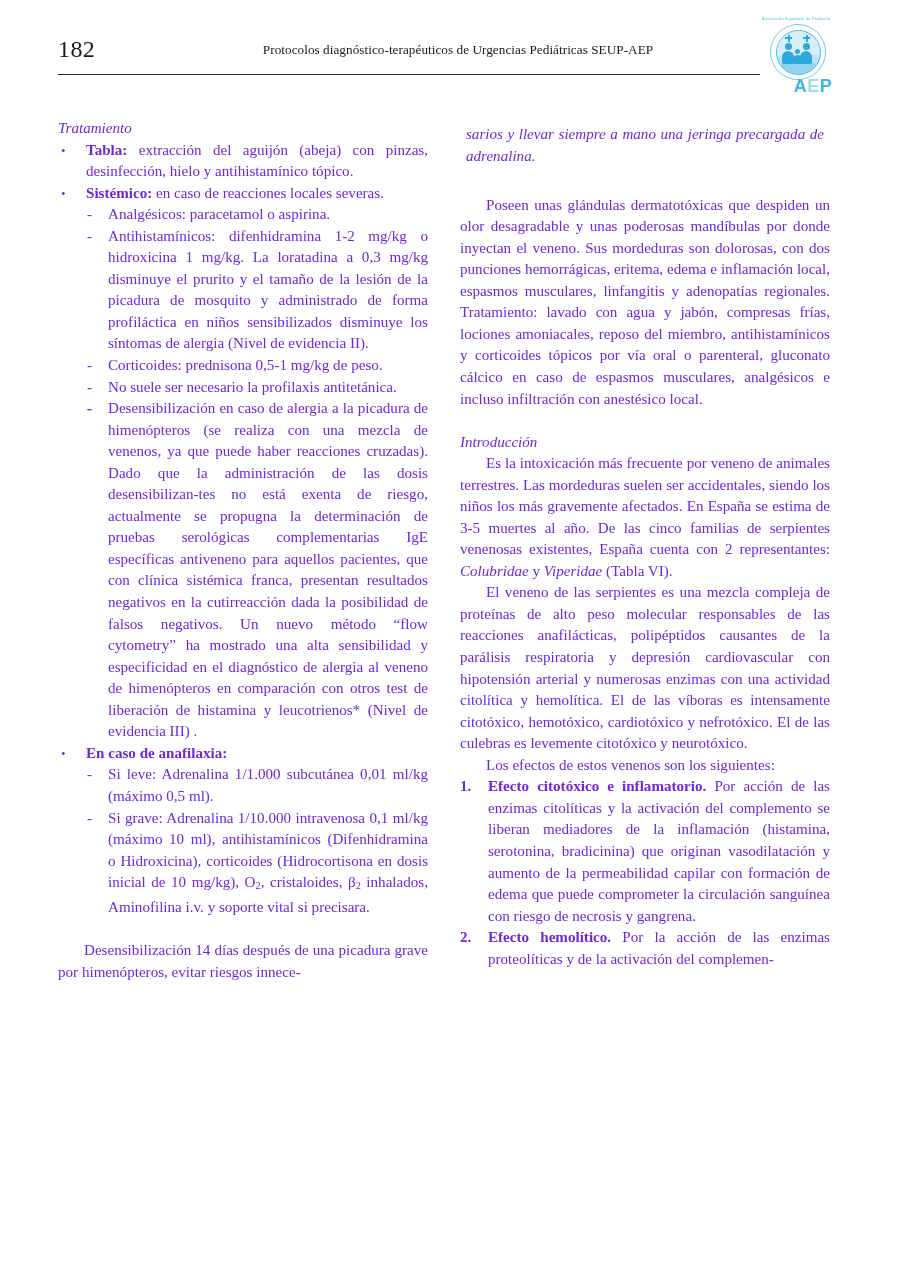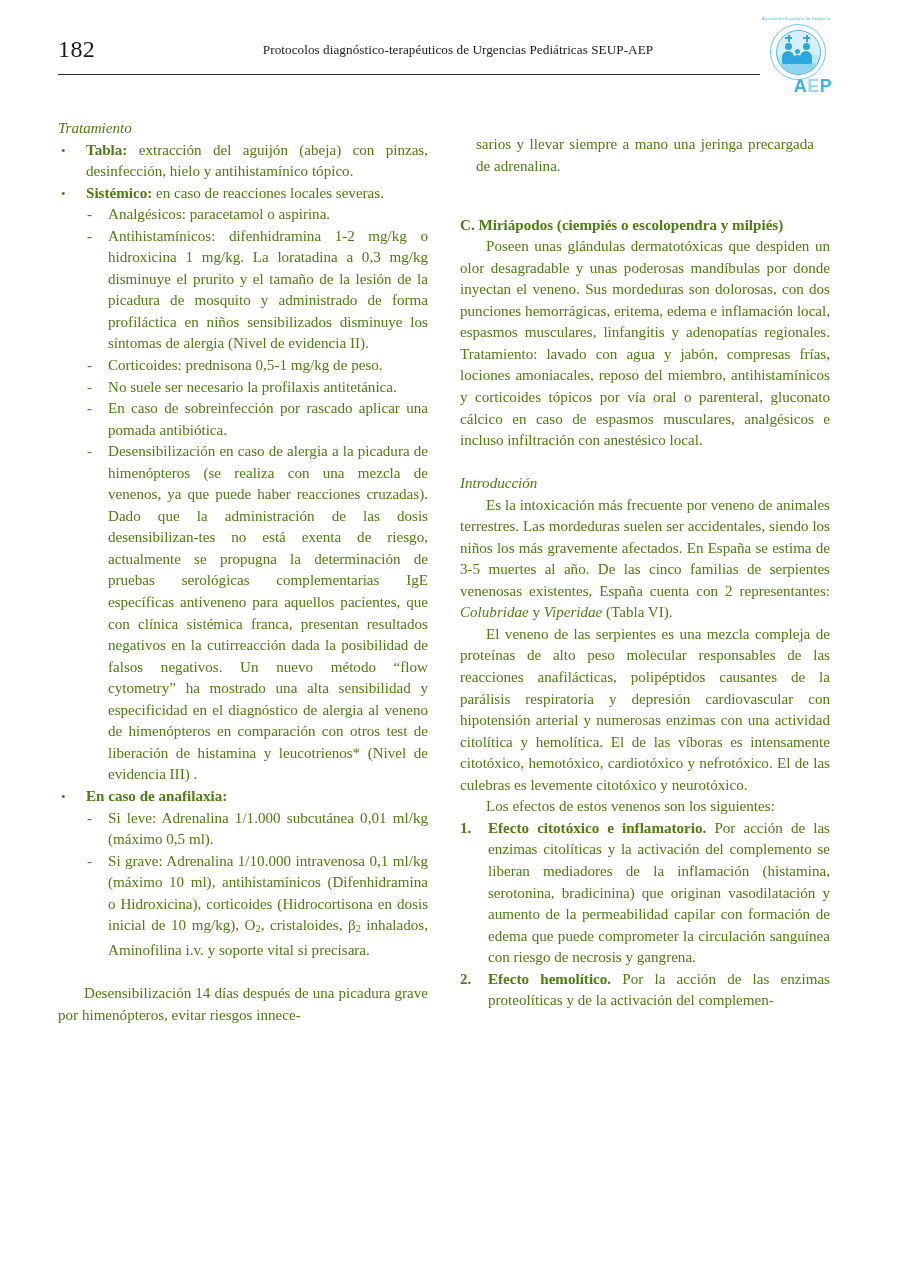--- a/index.html
+++ b/index.html
@@ -138,21 +138,21 @@
 
   
   .col {
     position: absolute;
     top: 118px;
     width: 370px;
     font-size: 15.1px;
     line-height: 21.55px;
     text-align: justify;
     text-justify: inter-word;
-    color: #4d7c0f;
+    color: #6d28d9;
   }
   .col-left  { left: 58px; }
   .col-right { left: 460px; }
 
   .it { font-style: italic; }
   .bd { font-weight: bold; }
 
   .sec-head-italic {
     font-style: italic;
     margin: 0 0 0 0;
@@ -161,22 +161,23 @@
   .sec-head-bold {
     font-weight: bold;
     text-align: left;
     margin: 0;
   }
   .para {
     margin: 0;
     text-indent: 26px;
   }
   .para-noindent {
-    margin: 16px;
+    margin: 6px;
     text-indent: 0;
+    font-style: italic;
   }
   .spacer-lg { height: 21.5px; }
 
   
   .ul1 {
     list-style: none;
     margin: 0;
     padding: 0;
   }
   .ul1 > li {
@@ -295,21 +296,21 @@
       <li>
         <span class="mk">-</span><span>Antihistamínicos: difenhidramina 1-2 mg/kg o hidroxicina 1 mg/kg. La loratadina a 0,3 mg/kg disminuye el prurito y el tamaño de la lesión de la picadura de mosquito y administrado de forma profiláctica en niños sensibilizados disminuye los síntomas de alergia (Nivel de evidencia II).</span>
       </li>
       <li>
         <span class="mk">-</span><span>Corticoides: prednisona 0,5-1 mg/kg de peso.</span>
       </li>
       <li>
         <span class="mk">-</span><span>No suele ser necesario la profilaxis antitetánica.</span>
       </li>
       <li>
-        <span class="mk">-</span><span>En caso de sobreinfección por rascado aplicar una pomada antibiótica.</span>
+        <span class="mk">-</span>
       </li>
       <li>
         <span class="mk">-</span><span>Desensibilización en caso de alergia a la picadura de himenópteros (se realiza con una mezcla de venenos, ya que puede haber reacciones cruzadas). Dado que la administración de las dosis desensibilizan-tes no está exenta de riesgo, actualmente se propugna la determinación de pruebas serológicas complementarias IgE específicas antiveneno para aquellos pacientes, que con clínica sistémica franca, presentan resultados negativos en la cutirreacción dada la posibilidad de falsos negativos. Un nuevo método “flow cytometry” ha mostrado una alta sensibilidad y especificidad en el diagnóstico de alergia al veneno de himenópteros en comparación con otros test de liberación de histamina y leucotrienos* (Nivel de evidencia III) .</span>
       </li>
     </ul>
 
     <ul class="ul1">
       <li>
         <span class="mk">•</span><span class="bd">En caso de anafilaxia:</span>
       </li>
@@ -329,21 +330,20 @@
 
     <p class="para">Desensibilización 14 días después de una picadura grave por himenópteros, evitar riesgos innece-</p>
   </div>
 
   <div class="col col-right">
 
     <p class="para-noindent">sarios y llevar siempre a mano una jeringa precargada de adrenalina.</p>
 
     <div class="spacer-lg"></div>
 
-    <div class="sec-head-bold">C. Miriápodos (ciempiés o escolopendra y milpiés)</div>
 
     <p class="para">Poseen unas glándulas dermatotóxicas que despiden un olor desagradable y unas poderosas mandíbulas por donde inyectan el veneno. Sus mordeduras son dolorosas, con dos punciones hemorrágicas, eritema, edema e inflamación local, espasmos musculares, linfangitis y adenopatías regionales. Tratamiento: lavado con agua y jabón, compresas frías, lociones amoniacales, reposo del miembro, antihistamínicos y corticoides tópicos por vía oral o parenteral, gluconato cálcico en caso de espasmos musculares, analgésicos e incluso infiltración con anestésico local.</p>
 
     <div class="spacer-lg"></div>
 
 
     <div class="sec-head-italic">Introducción</div>
 
     <p class="para"><span>Es la intoxicación más frecuente por veneno de animales terrestres. Las mordeduras suelen ser accidentales, siendo los niños los más gravemente afectados. En España se estima de 3-5 muertes al año. De las cinco familias de serpientes venenosas existentes, España cuenta con 2 representantes: </span><span class="it">Colubridae</span><span> y </span><span class="it">Viperidae</span><span> (Tabla VI).</span></p>
 

